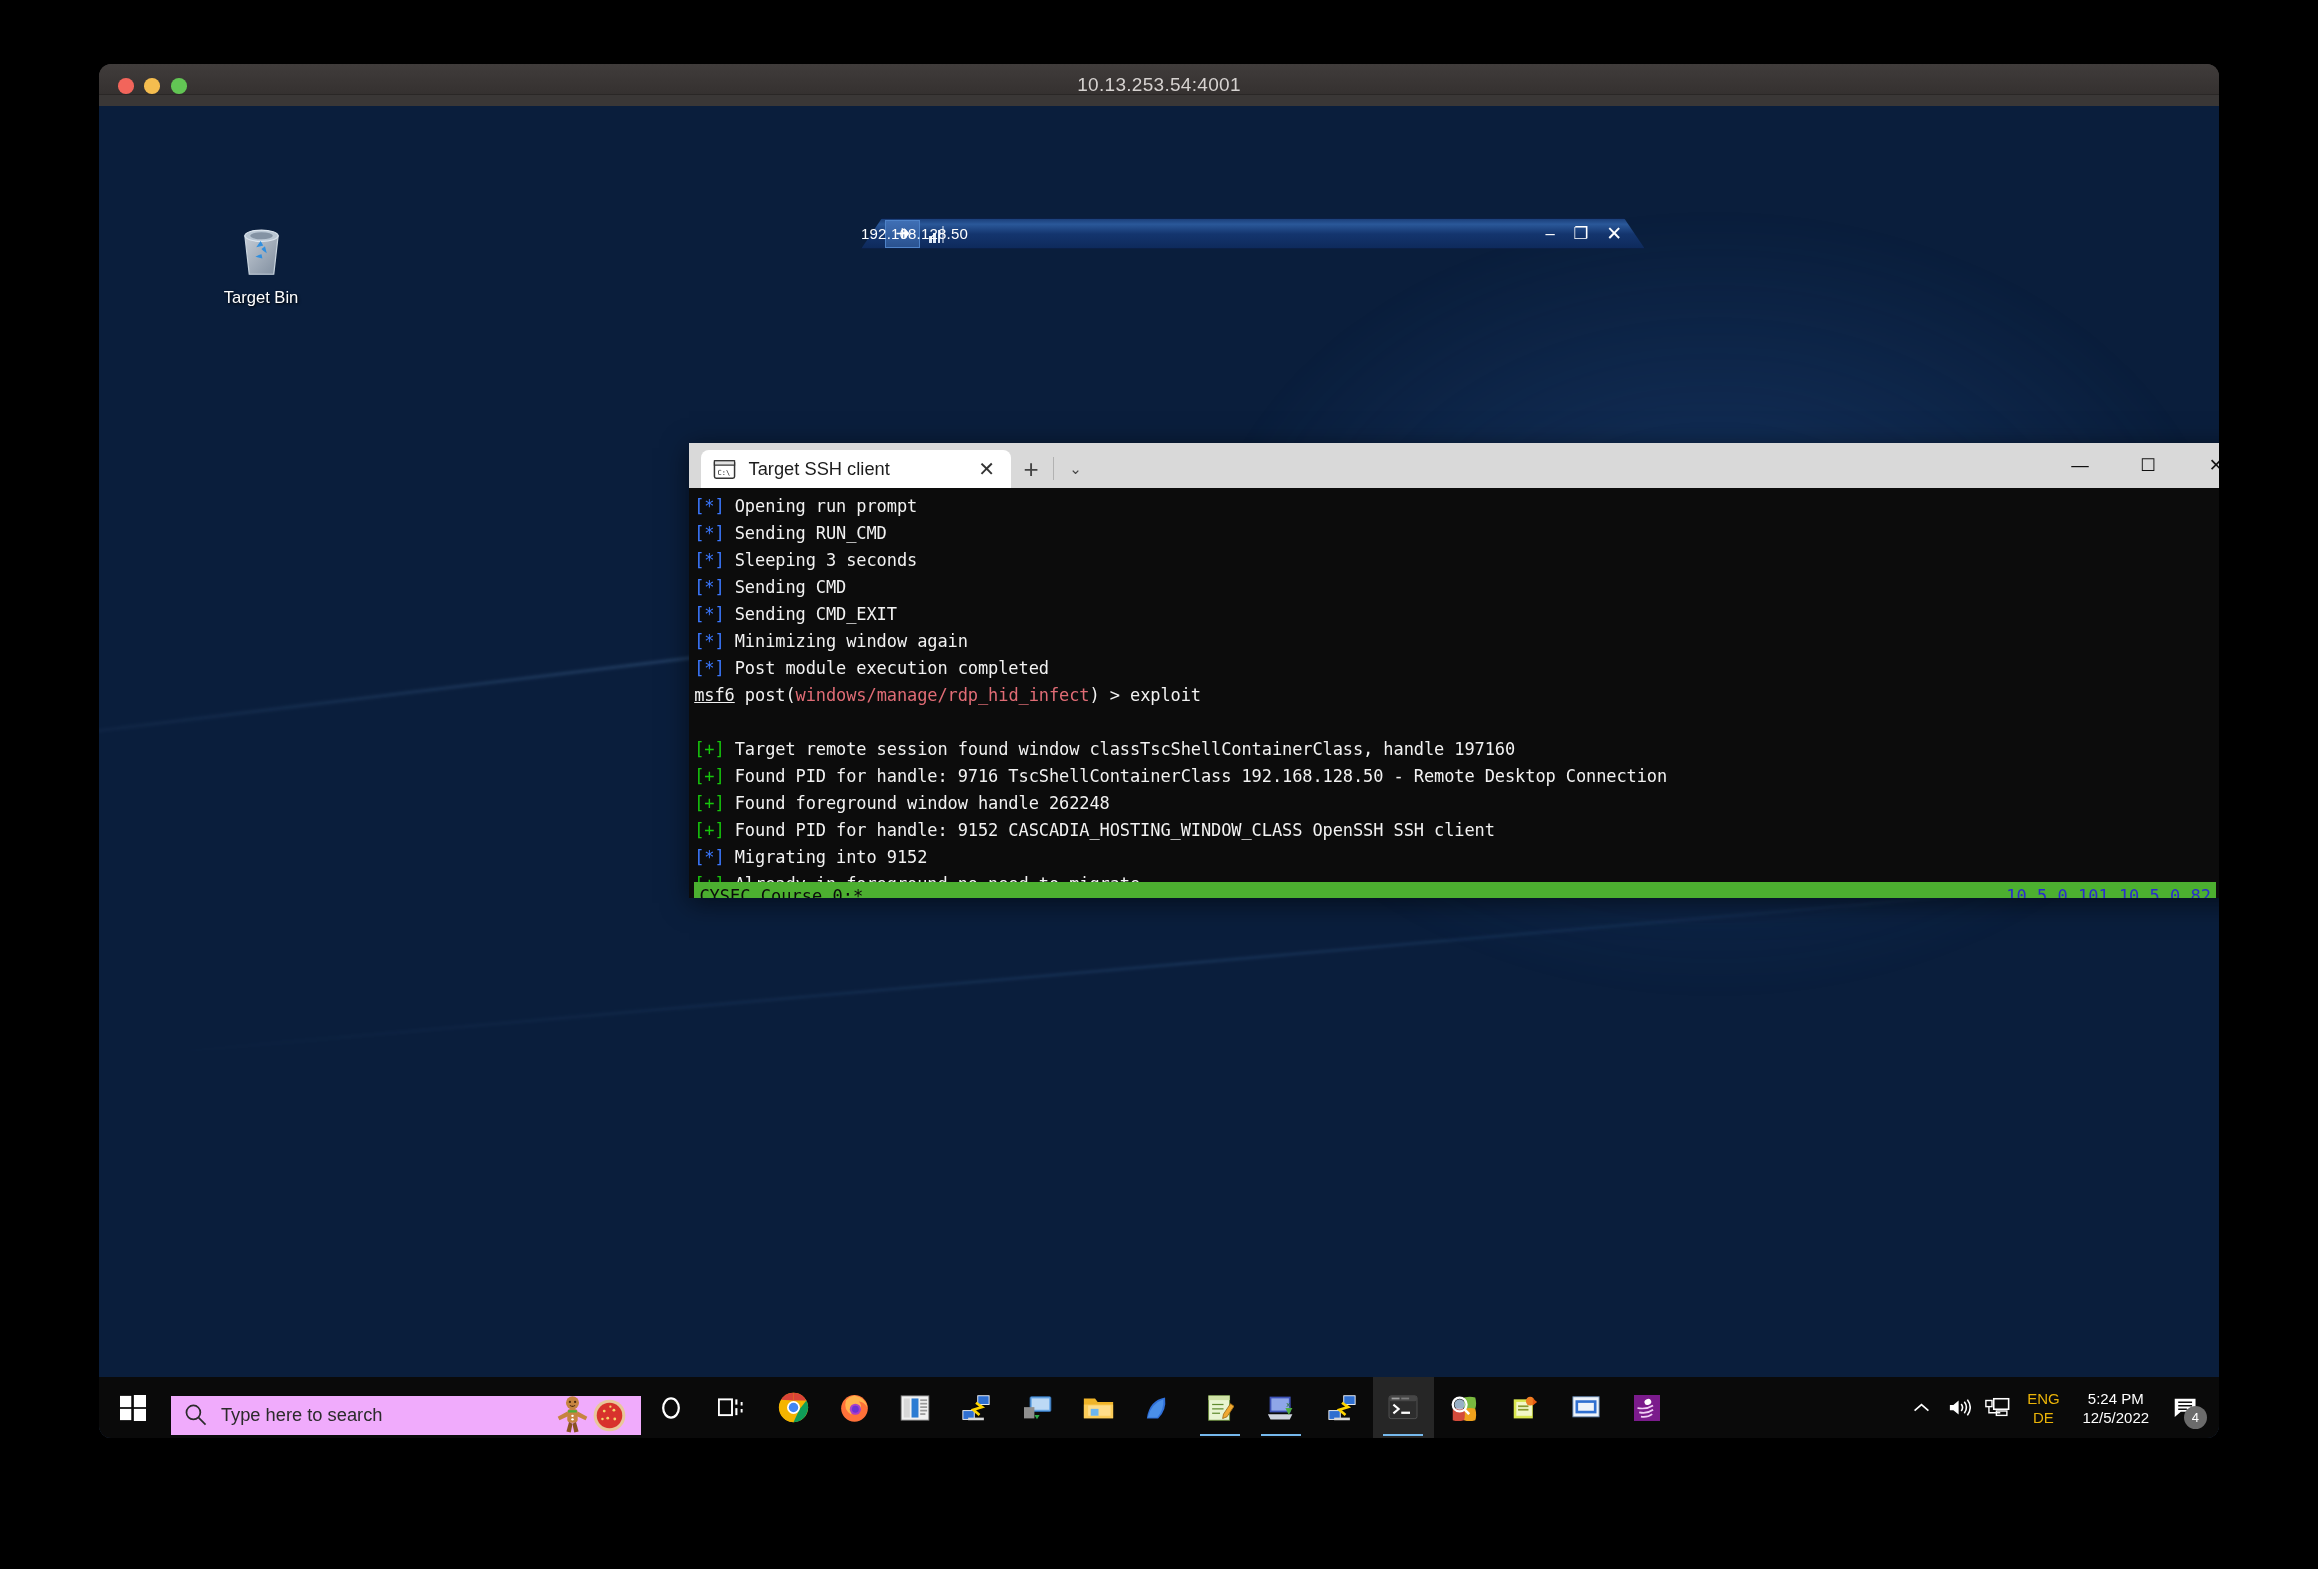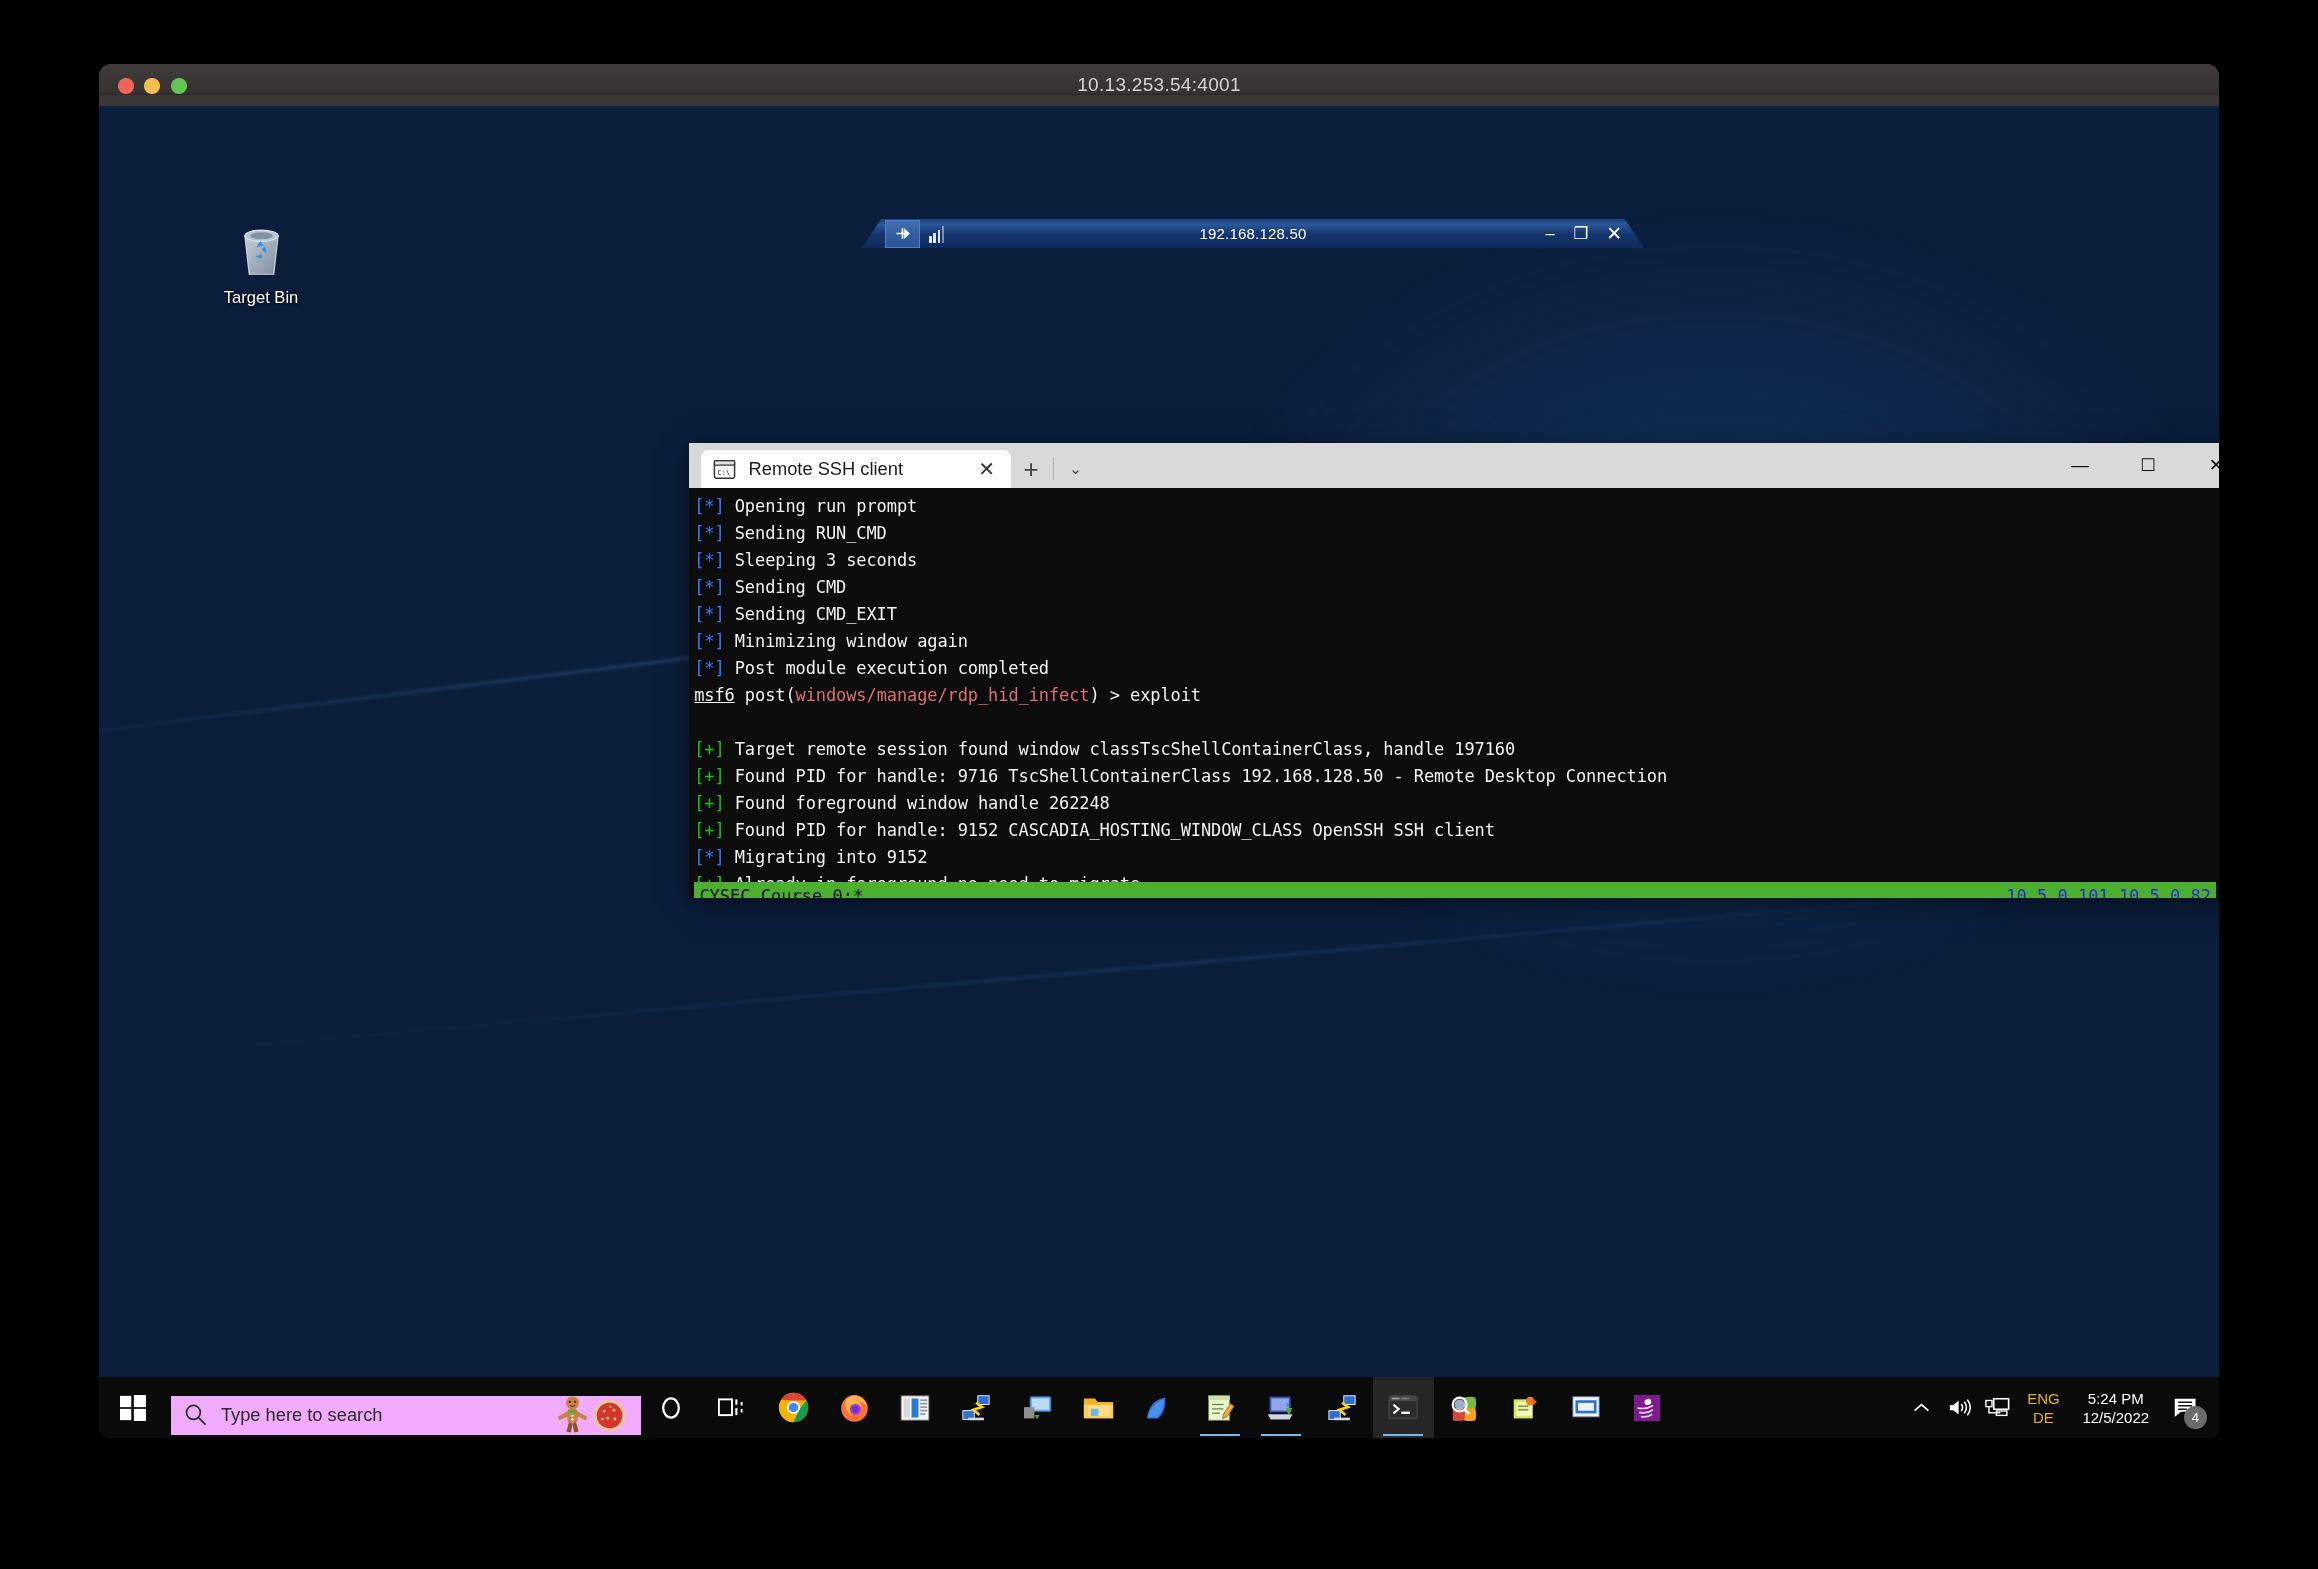--- a/index.html
+++ b/index.html
@@ -72,21 +72,21 @@
   }
   #rdp-pin{
     position:absolute; left:23.6px; top:1.7px; width:35px; height:28px;
     background:linear-gradient(#3f6fb5,#2a5290); border:0.9px solid #4e82c8;
     display:flex; align-items:center; justify-content:center;
   }
   #rdp-signal{ position:absolute; left:68px; top:7px; display:flex; align-items:flex-end; gap:1.7px; height:17.5px;}
   .sig{ width:2.6px; background:#dfe9f7; }
   #rdp-title{
     position:absolute; left:0; top:0; width:100%; height:31px; line-height:31px;
-    text-align:center; color:#fff; font-size:15px; letter-spacing:0.2px;
+    text-align:left; color:#fff; font-size:15px; letter-spacing:0.2px;
   }
   .rdp-ctl{ position:absolute; top:0; height:31px; line-height:31px; color:#fff; font-size:16.6px; width:30px; text-align:center; }
   #rdp-min{ right:80px; } #rdp-res{ right:49px; } #rdp-close{ right:15.7px; font-size:19px; }
 
   
   #term-window{
     position:absolute; left:590px; top:337px; width:1561px; height:455px;
     background:#0c0c0c; box-shadow:0 5.2px 24.5px rgba(0,0,0,.55);
   }
   #term-titlebar{
@@ -219,21 +219,21 @@
 
     <div id="term-window">
 
       <div id="term-titlebar">
         <div id="term-tab">
           <svg class="tab-ico" viewBox="0 0 26 24">
             <rect x="1.5" y="2" width="23" height="20" rx="2" fill="#fff" stroke="#333" stroke-width="1.7"></rect>
             <rect x="1.5" y="2" width="23" height="5" fill="#e2e2e2" stroke="#333" stroke-width="1.4"></rect>
             <text x="5" y="18" font-size="8" font-family="'DejaVu Sans Mono',monospace" fill="#222">C:\</text>
           </svg>
-          <span class="tab-label">Remote SSH client</span>
+          <span class="tab-label">Target SSH client</span>
           <span class="tab-close">✕</span>
         </div>
         <div id="term-newtab">+</div>
         <div id="term-tabsep"></div>
         <div id="term-dropdown">⌄</div>
         <div id="term-winctls">
           <div class="wctl">—</div>
           <div class="wctl">☐</div>
           <div class="wctl">✕</div>
         </div>

